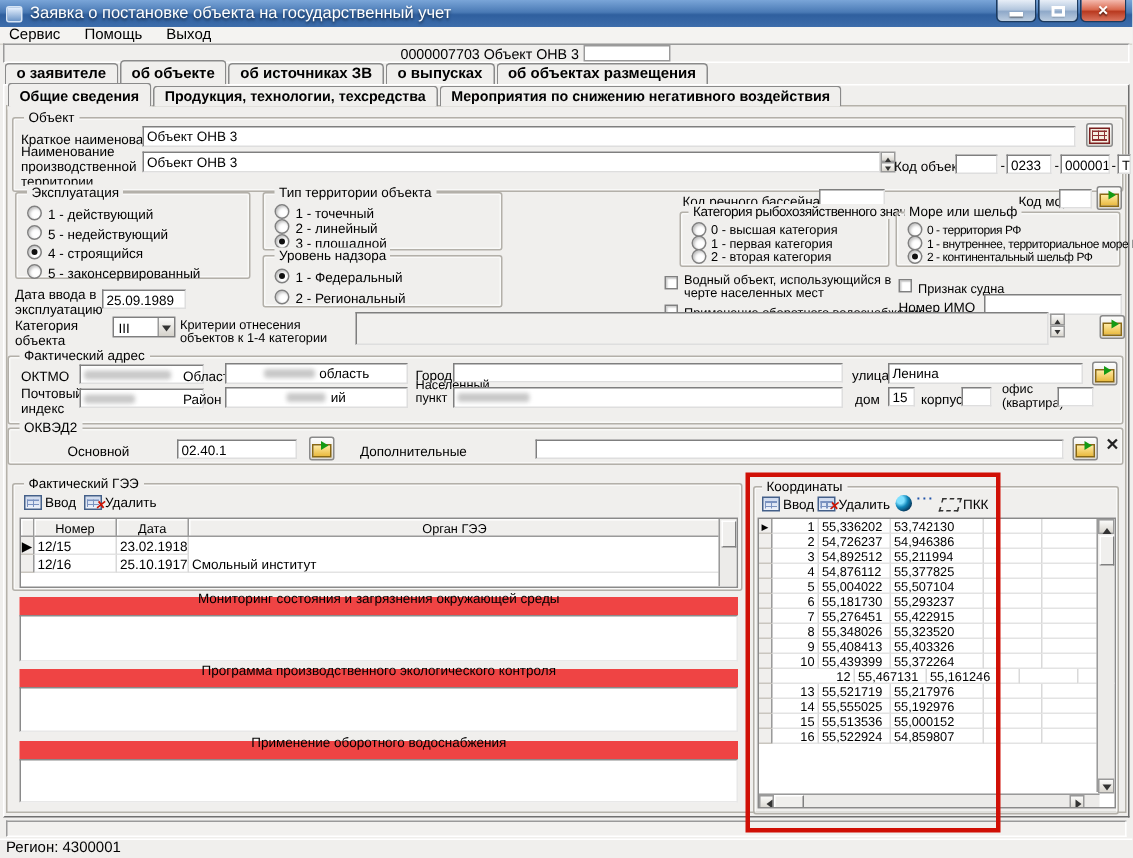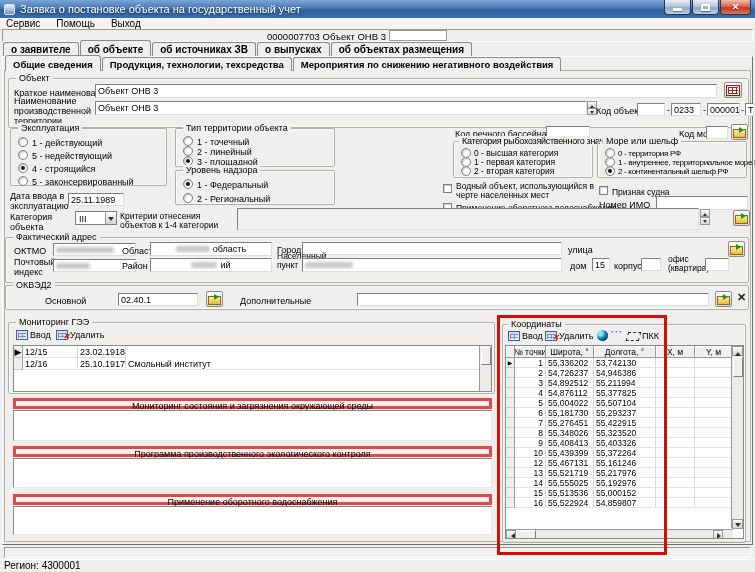--- a/index.html
+++ b/index.html
@@ -82,21 +82,21 @@
 .vscroll{position:absolute;top:0;right:0;width:12px;background:#ecebe9;border-left:1px solid #9a9a9a}
 .hscroll{position:absolute;background:#ecebe9;border-top:1px solid #9a9a9a;display:flex}
 .sbtn{background:linear-gradient(#fbfbfa,#d9d6cf);border:1px solid #9a9a9a;position:relative;flex:none}
 .thumb{background:#f0efed;border:1px solid;border-color:#fff #808080 #808080 #fff;flex:none}
 .arr{position:absolute;width:0;height:0;border:3px solid transparent}
 .a-up{border-bottom:4px solid #333;left:2px;top:2px}
 .a-dn{border-top:4px solid #333;left:2px;top:3px}
 .a-lf{border-right:4px solid #333;left:1px;top:2px}
 .a-rt{border-left:4px solid #333;left:3px;top:2px}
 
-.sbar{position:absolute;background:#f3f2f0;border:3px solid #ef4444;display:flex;align-items:flex-start;justify-content:center;font-size:9px;white-space:nowrap}
+.sbar{position:absolute;background:#f3f2f0;border:6px solid #ef4444;display:flex;align-items:flex-end;justify-content:center;font-size:9px;white-space:nowrap}
 .sbox{position:absolute;background:#fff;border:1px solid;border-color:#8a8a8a #e8e8e8 #e8e8e8 #8a8a8a}
 
 .bstrip{position:absolute;left:4px;top:547px;width:747px;height:11px;background:#f2f1ef;border:1px solid;border-color:#9a9a9a #fff #fff #9a9a9a}
 .status{position:absolute;left:0;top:559px;width:755px;height:13px;background:#f0efed;border-top:1px solid #fff;font-size:10px;padding-left:4px;line-height:12px}
 
 .redbox{position:absolute;left:497px;top:315px;width:170px;height:240px;border:3px solid #d01006;z-index:50;pointer-events:none}
 </style>
 </head>
 <body>
 
@@ -223,21 +223,21 @@
   <span class="cb" style="left:443px;top:184px"></span>
   <span class="lbl sm" style="left:456px;top:182px;width:140px">Водный объект, использующийся в черте населенных мест</span>
   <span class="cb" style="left:599px;top:186px"></span>
   <span class="lbl sm nw" style="left:612px;top:188px">Признак судна</span>
   <span class="cb" style="left:443px;top:203px"></span>
   <span class="lbl sm nw" style="left:456px;top:204px">Применение оборотного водоснабжения</span>
   <span class="lbl nw" style="left:599px;top:200px">Номер ИМО</span>
   <div class="inp" style="left:656px;top:196px;width:92px;height:14px"></div>
 
   <span class="lbl" style="left:10px;top:191px;width:58px">Дата ввода в эксплуатацию</span>
-  <div class="inp" style="left:68px;top:193px;width:56px;height:13px">25.11.1989</div>
+  <div class="inp" style="left:68px;top:193px;width:56px;height:13px">25.09.1989</div>
   <span class="lbl" style="left:10px;top:212px;width:55px">Категория объекта</span>
   <div class="combo" style="left:75px;top:211px;width:42px;height:14px">
     <span class="val">III</span>
     <span class="dd"></span>
   </div>
   <span class="lbl sm" style="left:120px;top:212px;width:118px">Критерии отнесения объектов к 1-4 категории</span>
   <div class="inp dis" style="left:237px;top:208px;width:462px;height:22px"></div>
   <span class="spin" style="left:700px;top:209px;height:16px">
       <i class="up"></i>
       <i class="dn"></i>
@@ -253,20 +253,21 @@
       <i class="redact" style="width:58px"></i>
     </div>
   <span class="lbl nw" style="left:122px;top:246px">Область</span>
   <div class="inp ctr" style="left:150px;top:242px;width:122px;height:14px">
       <i class="redact" style="width:34px"></i>
       <span>область</span>
     </div>
   <span class="lbl nw" style="left:277px;top:245px">Город</span>
   <div class="inp" style="left:302px;top:242px;width:260px;height:13px"></div>
   <span class="lbl nw" style="left:568px;top:245px">улица</span>
+  <div class="inp" style="left:592px;top:242px;width:130px;height:14px">Ленина</div>
   <div class="icon-btn" style="left:728px;top:241px;width:17px;height:16px">
       <i class="icon-folder"></i>
     </div>
   <span class="lbl" style="left:14px;top:257px;width:42px">Почтовый индекс</span>
   <div class="inp" style="left:53px;top:259px;width:83px;height:13px">
       <i class="redact" style="width:34px"></i>
     </div>
   <span class="lbl nw" style="left:122px;top:261px">Район</span>
   <div class="inp ctr" style="left:150px;top:258px;width:122px;height:14px">
       <i class="redact" style="width:26px"></i>
@@ -291,32 +292,38 @@
       <i class="icon-folder"></i>
     </div>
   <span class="lbl nw" style="left:240px;top:296px">Дополнительные</span>
   <div class="inp" style="left:357px;top:293px;width:352px;height:13px"></div>
   <div class="icon-btn" style="left:715px;top:291px;width:17px;height:16px">
       <i class="icon-folder"></i>
     </div>
   <span class="icon-x abs" style="left:737px;top:292px">✕</span>
 
   <div class="grp" style="left:8px;top:322px;width:487px;height:72px"></div>
-  <span class="legend" style="left:16px;top:317px">Мониторинг ГЭЭ</span>
+  <span class="legend" style="left:16px;top:317px">Фактический ГЭЭ</span>
   <div class="tbtn" style="left:16px;top:330px">
       <i class="icon-grid"></i>
       <span>Ввод</span>
     </div>
   <div class="tbtn" style="left:56px;top:330px">
       <i class="icon-grid">
         <span class="delx">✕</span>
       </i>
       <span>Удалить</span>
     </div>
   <div class="tbl gee-table" style="left:13px;top:345px;width:479px;height:47px">
+    <div class="thead">
+      <span class="th" style="width:9px"></span>
+      <span class="th" style="width:55px">Номер</span>
+      <span class="th" style="width:48px">Дата</span>
+      <span class="th" style="width:355px">Орган ГЭЭ</span>
+    </div>
     <div>
 
         <div class="trow">
           <span class="tc mark" style="width:9px">▶</span>
           <span class="tc" style="width:55px">12/15</span>
           <span class="tc" style="width:48px">23.02.1918</span>
         </div>
 
         <div class="trow">
           <span class="tc mark" style="width:9px"></span>
@@ -355,28 +362,20 @@
       </i>
       <span>Удалить</span>
     </div>
   <i class="icon-globe abs" style="left:597px;top:330px"></i>
   <span class="dots" style="left:611px;top:327px">···</span>
   <div class="tbtn" style="left:627px;top:331px">
       <i class="icon-pkk"></i>
       <span>ПКК</span>
     </div>
   <div class="tbl coord-table" style="left:505px;top:345px;width:239px;height:194px">
-    <div class="thead">
-      <span class="th" style="width:9px"></span>
-      <span class="th" style="width:31px">№ точки</span>
-      <span class="th" style="width:48px">Широта, °</span>
-      <span class="th" style="width:62px">Долгота, °</span>
-      <span class="th" style="width:39px">X, м</span>
-      <span class="th" style="width:38px">Y, м</span>
-    </div>
     <div>
 
         <div class="trow">
           <span class="tc mark" style="width:9px">▶</span>
           <span class="tc c-r" style="width:31px">1</span>
           <span class="tc" style="width:48px">55,336202</span>
           <span class="tc" style="width:62px">53,742130</span>
           <span class="tc" style="width:39px"></span>
           <span class="tc" style="width:38px"></span>
         </div>
@@ -458,21 +457,21 @@
           <span class="tc c-r" style="width:31px">10</span>
           <span class="tc" style="width:48px">55,439399</span>
           <span class="tc" style="width:62px">55,372264</span>
           <span class="tc" style="width:39px"></span>
           <span class="tc" style="width:38px"></span>
         </div>
 
 
         <div class="trow">
           <span class="tc mark" style="width:9px"></span>
-          <span class="tc c-r" style="width:31px">12</span>
+          <span class="tc c-r" style="width:55px">12</span>
           <span class="tc" style="width:48px">55,467131</span>
           <span class="tc" style="width:62px">55,161246</span>
           <span class="tc" style="width:39px"></span>
           <span class="tc" style="width:38px"></span>
         </div>
 
         <div class="trow">
           <span class="tc mark" style="width:9px"></span>
           <span class="tc c-r" style="width:31px">13</span>
           <span class="tc" style="width:48px">55,521719</span>

